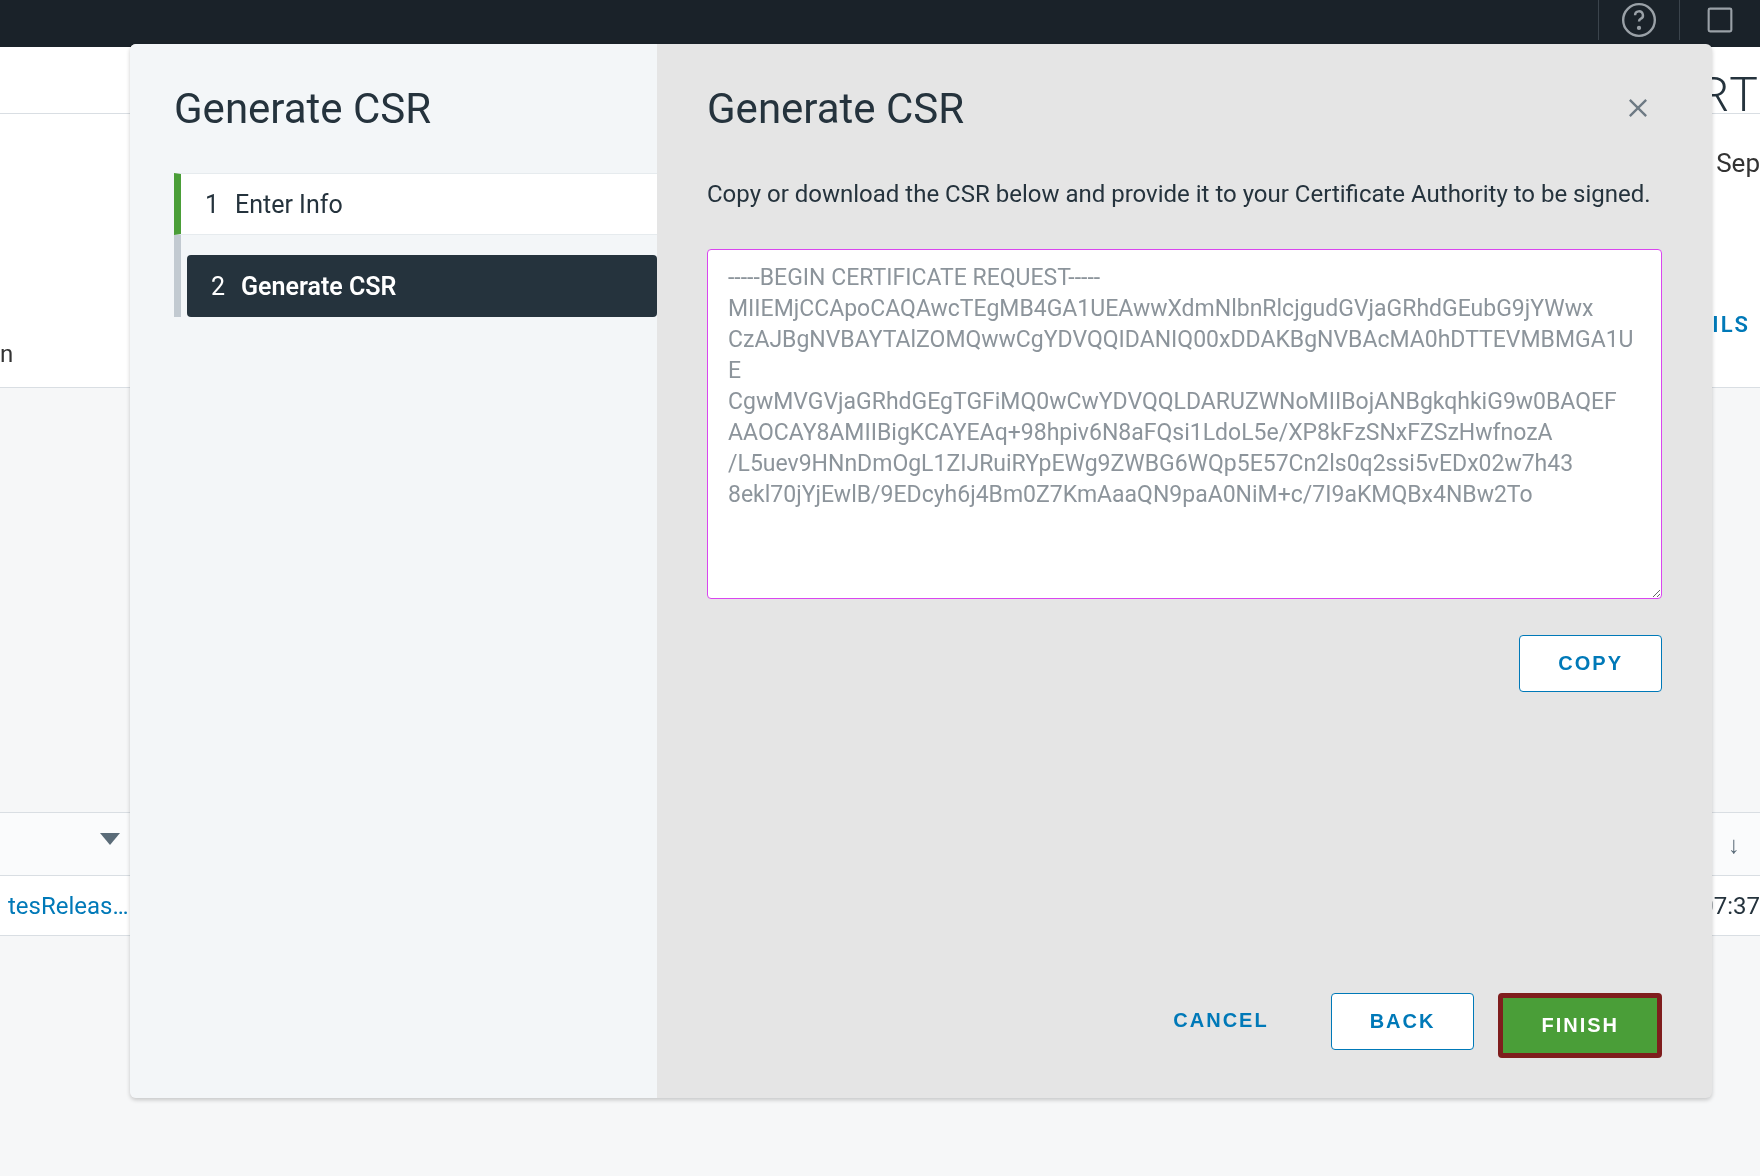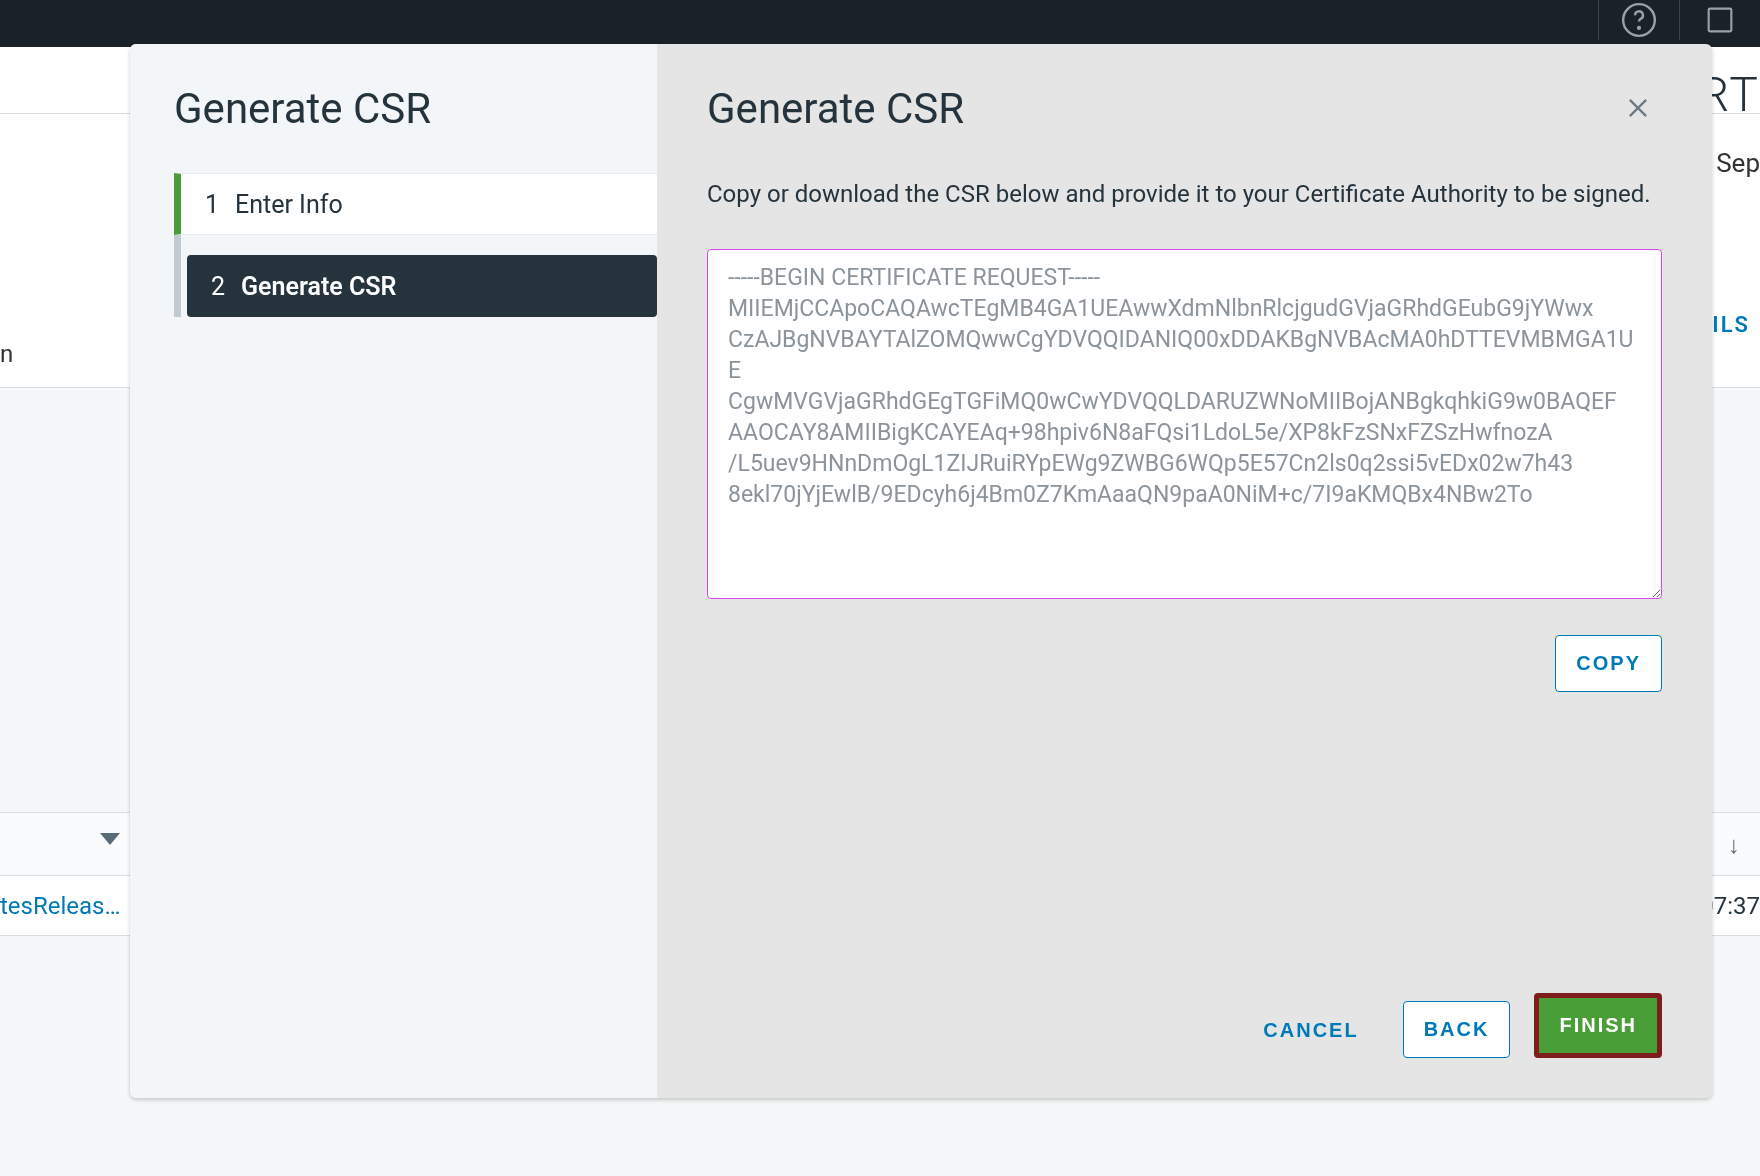--- a/index.html
+++ b/index.html
@@ -48,21 +48,21 @@
     .bg-grid-head .sort-ic {
       position:absolute; right:20px; top:18px;
       font-size:24px; color:#5a6b78;
     }
     .bg-row {
       position:absolute; left:0; right:0; top:876px; height:60px;
       background:#fff; border-bottom:1px solid #d9dee3;
       display:flex; align-items:center;
     }
     .bg-row .link-text {
-      color:#0079b8; font-size:24px; padding-left:0;
+      color:#0079b8; font-size:24px; padding-left:8px;
       white-space:nowrap; overflow:hidden; text-overflow:ellipsis;
       max-width:140px;
     }
     .bg-row .time-text {
       position:absolute; right:0;
       color:#25333d; font-size:24px;
     }
     .bg-sidebar-text {
       position:absolute; left:0; top:340px;
       font-size:24px; color:#333; max-width:20px;
@@ -160,28 +160,28 @@
       word-break: break-all;
     }
 
     .action-row {
       margin-top: 36px;
       display:flex; justify-content:flex-end; gap: 30px;
     }
     .footer-row {
       margin-top:auto;
       padding-top: 40px;
-      display:flex; justify-content:flex-end; align-items:flex-end; gap: 24px;
+      display:flex; justify-content:flex-end; align-items:flex-start; gap: 24px;
     }
 
     .btn {
       font-size: 20px;
       letter-spacing: 2px;
       font-weight:600;
-      padding: 16px 20px;
+      padding: 16px 38px;
       border-radius:4px;
       cursor:pointer;
       background:#fff;
     }
     .btn-outline-blue {
       border:1px solid #0079b8; color:#0079b8;
     }
     .btn-text {
       border:none; color:#0079b8; background:none;
     }

